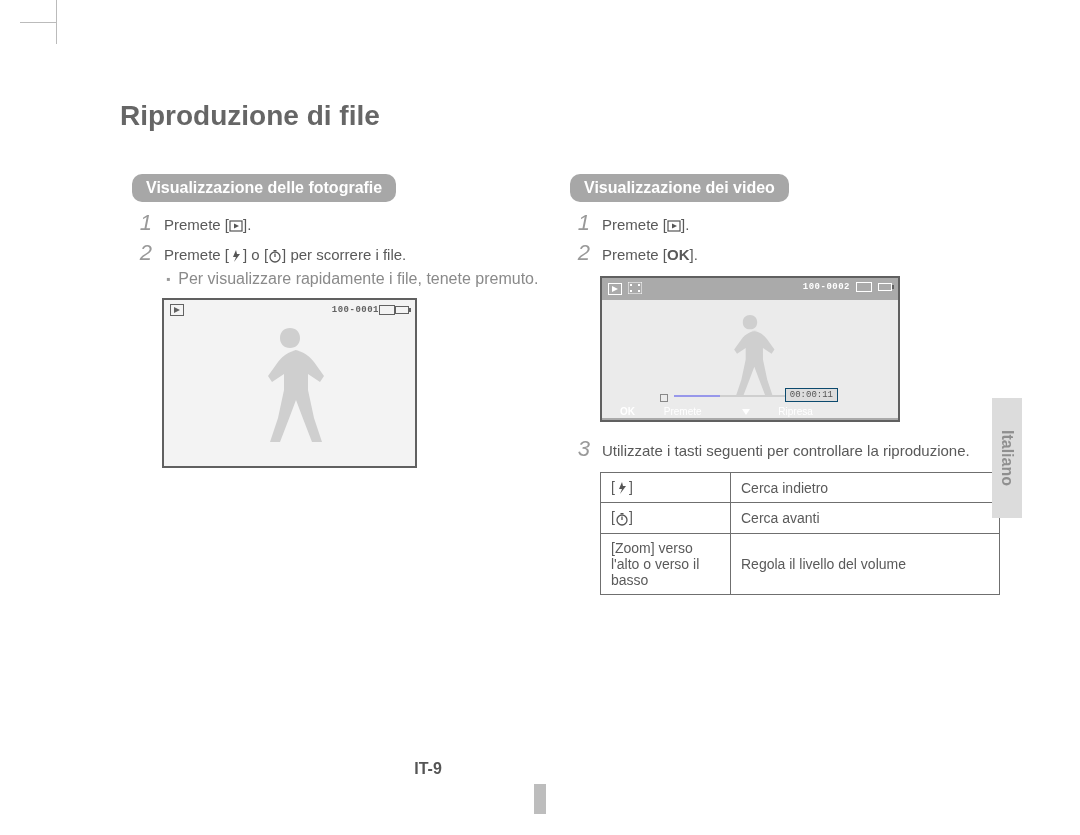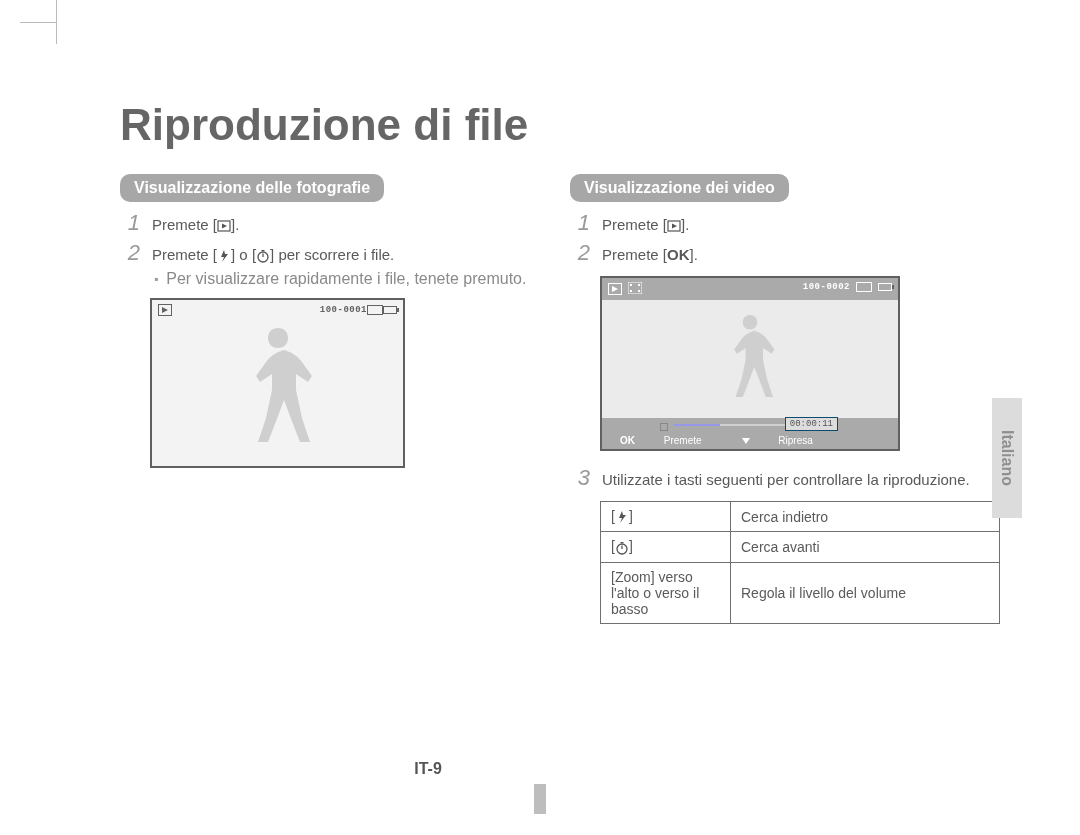--- a/index.html
+++ b/index.html
@@ -1,21 +1,21 @@
 <!DOCTYPE html>
 <html><head>
 <meta charset="utf-8">
 <style>
 * { box-sizing: border-box; margin: 0; padding: 0; }
 body { width: 1080px; height: 835px; font-family: Arial, Helvetica, sans-serif; color: #555; position: relative; background: #fff; }
 .crop-top { position: absolute; top: 22px; left: 20px; width: 36px; height: 1px; background: #bbb; }
 .crop-left { position: absolute; top: 0; left: 56px; width: 1px; height: 44px; background: #bbb; }
-.page-title { position: absolute; left: 120px; top: 100px; font-size: 44px; font-weight: 600; color: #666; }
+.page-title { position: absolute; left: 120px; top: 100px; font-size: 28px; font-weight: 600; color: #666; }
 .col-left, .col-right { position: absolute; top: 174px; width: 420px; }
-.col-left { left: 120px; }
+.col-left { left: 132px; }
 .col-right { left: 570px; }
 .pill { display: inline-block; background: #a7a7a7; color: #fff; border-radius: 10px; padding: 5px 14px; font-size: 16px; font-weight: 600; }
 .steps { margin-top: 8px; }
 .step { display: flex; gap: 12px; margin-top: 4px; align-items: baseline; }
 .step-num { font-style: italic; font-size: 22px; color: #999; width: 20px; text-align: right; flex-shrink: 0; }
 .step-text { font-size: 15px; color: #595959; line-height: 20px; }
 .sub-bullet { display: flex; margin: 4px 0 0 34px; gap: 8px; }
 .sub-bullet .marker { color: #999; font-size: 12px; margin-top: 2px; }
 .sub-bullet .txt { font-size: 16px; color: #8a8a8a; line-height: 18px; }
 .inline-icon { display: inline-block; vertical-align: middle; }
@@ -24,21 +24,21 @@
 .screen-topbar { position: absolute; top: 4px; left: 6px; right: 6px; display: flex; align-items: center; justify-content: space-between; font-size: 9px; color: #626262; }
 .topbar-left { display: flex; gap: 6px; align-items: center; }
 .topbar-right { display: flex; align-items: center; }
 .file-idx { font-family: "Courier New", monospace; font-weight: bold; letter-spacing: 0.5px; }
 .play-square { width: 14px; height: 12px; border: 1px solid #626262; display: flex; align-items: center; justify-content: center; }
 .batt { width: 14px; height: 8px; border: 1px solid #626262; position: relative; }
 .batt:after { content: ""; position: absolute; right: -3px; top: 1px; width: 2px; height: 4px; background: #626262; }
 .tag-box { width: 16px; height: 10px; border: 1px solid #626262; }
 .silhouette { position: absolute; left: 0; right: 0; bottom: 0; top: 20px; display: flex; justify-content: center; }
 .silhouette svg { width: 100px; height: 130px; }
-.screen-video { width: 300px; height: 175px; border: 2px solid #606060; margin: 10px 0 0 30px; position: relative; background: #9e9e9e; }
+.screen-video { width: 300px; height: 146px; border: 2px solid #606060; margin: 10px 0 0 30px; position: relative; background: #9e9e9e; }
 .video-dark { position: absolute; top: 0; left: 0; right: 0; bottom: 0; background: #aaa; }
 .video-light { position: absolute; top: 22px; left: 0; right: 0; height: 118px; background: #ebebeb; }
 .vt-left, .vt-right { position: absolute; top: 4px; display: flex; align-items: center; gap: 6px; font-size: 9px; color: #fff; }
 .vt-left { left: 6px; }
 .vt-right { right: 6px; }
 .timebox { position: absolute; bottom: 18px; right: 60px; font-size: 9px; font-family: "Courier New", monospace; background: #ddd; border: 1px solid #0c4a6e; padding: 1px 4px; }
 .stopbox { position: absolute; bottom: 18px; left: 58px; width: 8px; height: 8px; border: 1px solid #888; }
 .progressbar { position: absolute; bottom: 23px; left: 72px; right: 72px; height: 2px; background: #cfcfcf; }
 .progressbar .prog { width: 30%; height: 100%; background: #9797ea; }
 .fn-bar { position: absolute; bottom: 3px; left: 0; right: 0; display: flex; font-size: 10px; color: #fff; }

